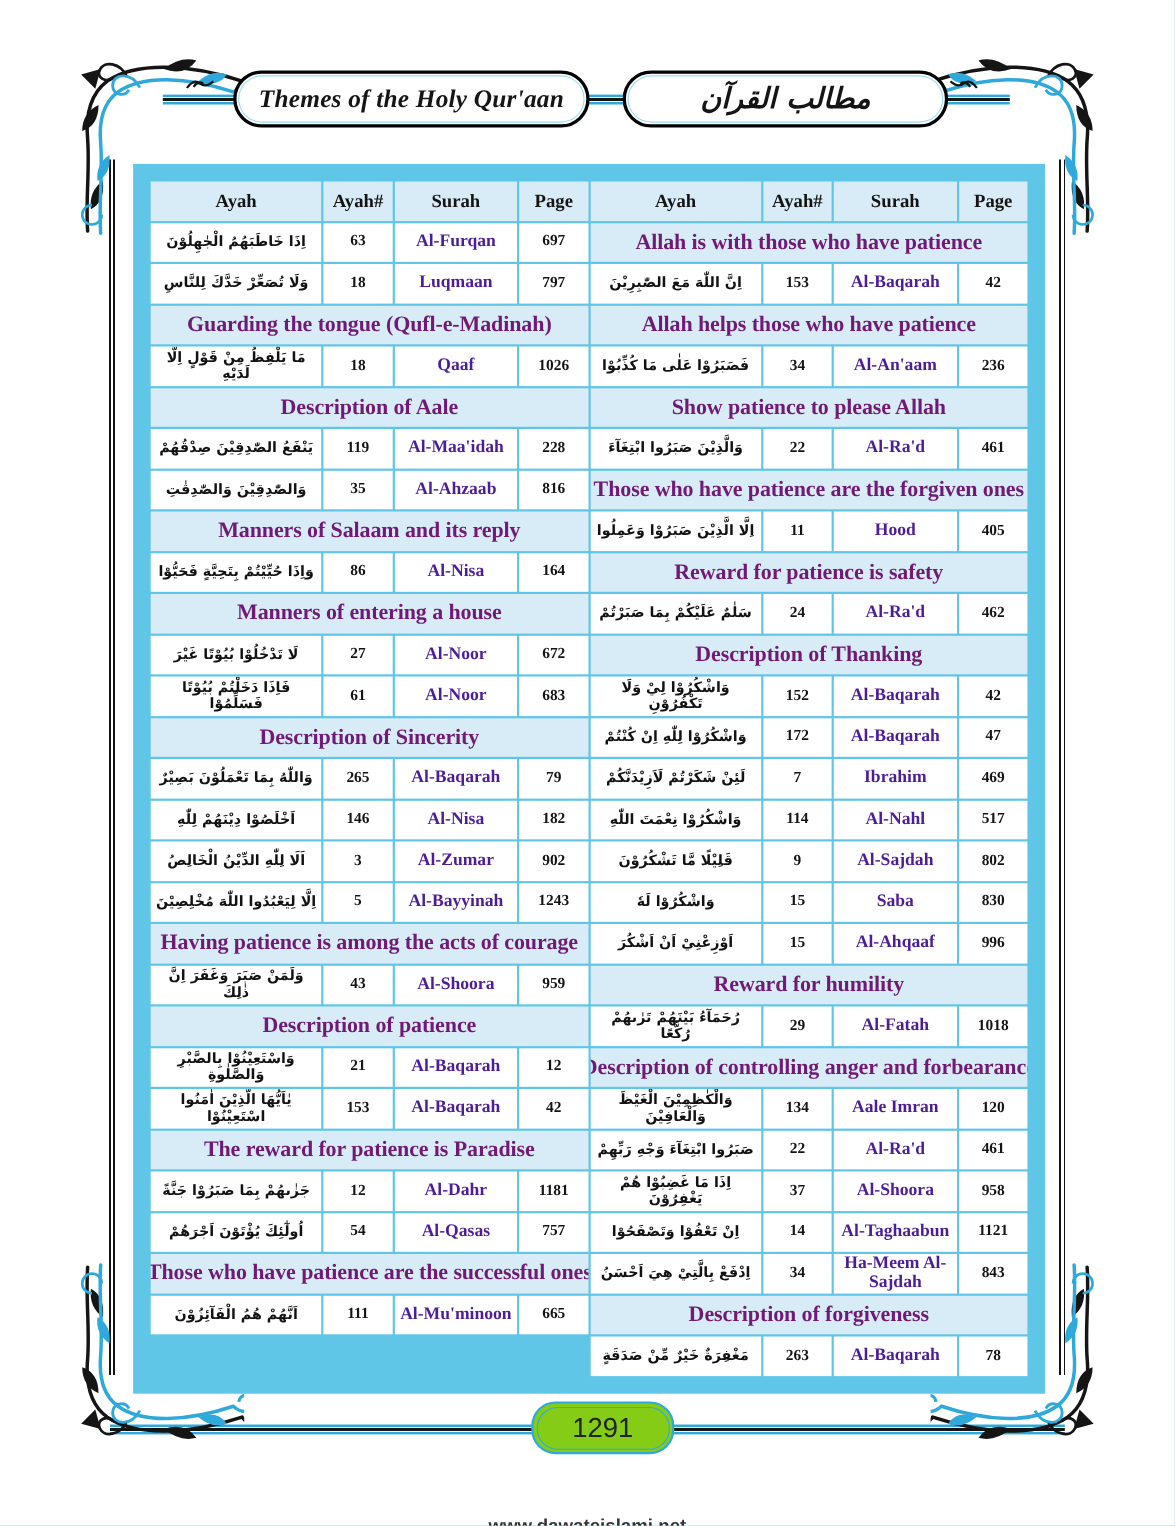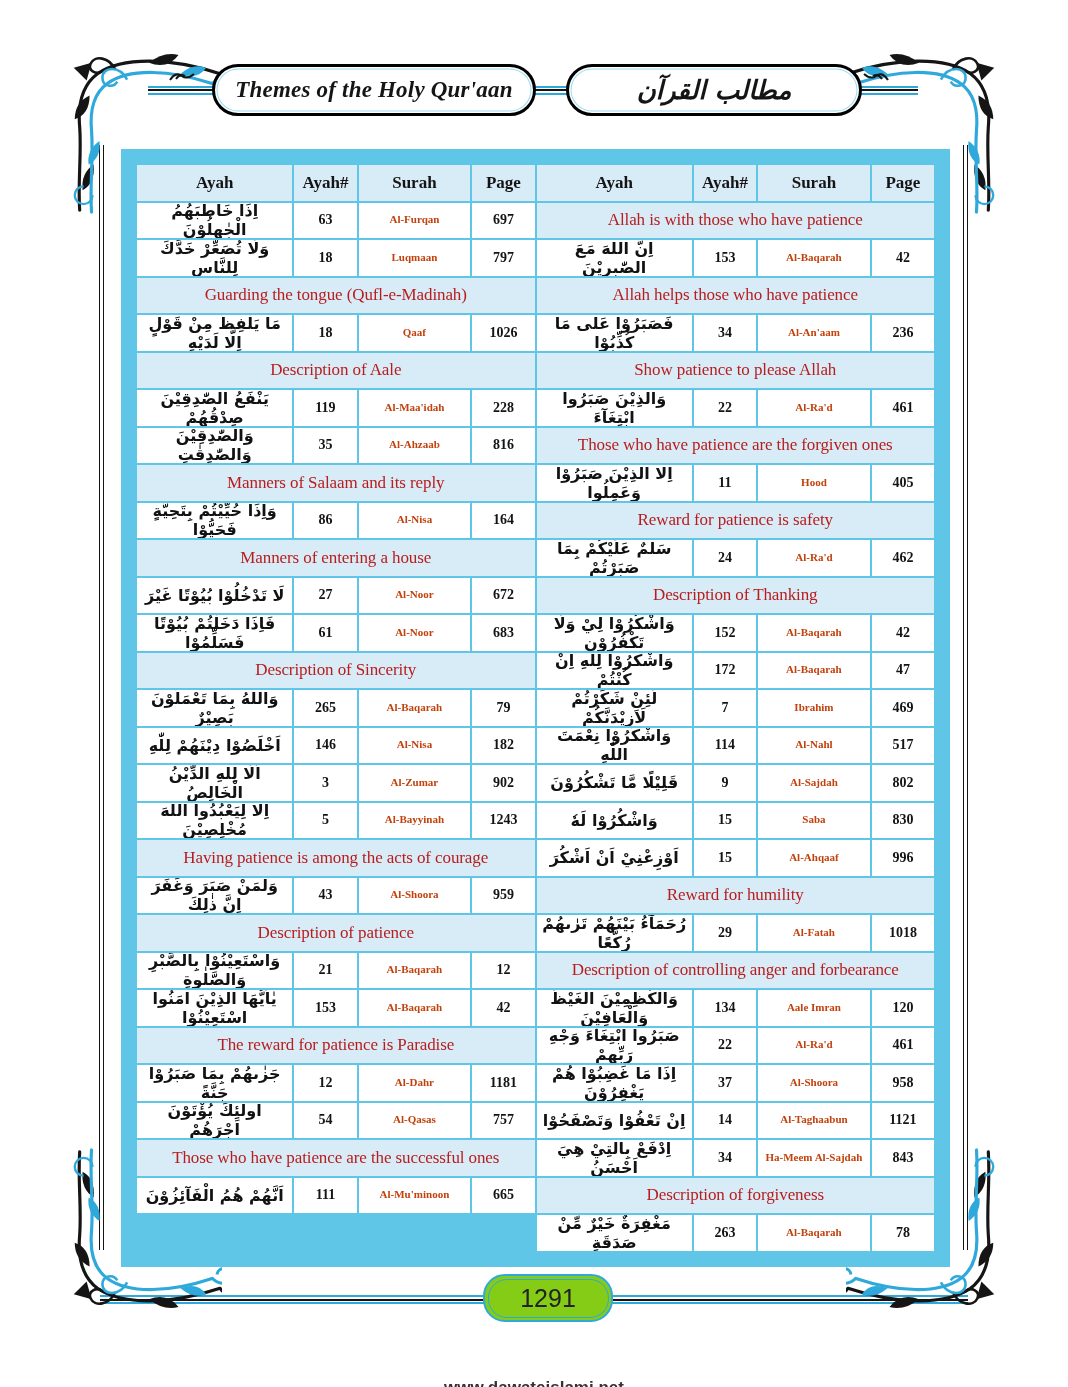--- a/index.html
+++ b/index.html
@@ -44,29 +44,29 @@
   .half{
     flex:1;display:grid;grid-template-columns:2.5fr 1fr 1.8fr 1fr;
     grid-auto-rows:35.5px;gap:2px;min-width:0;
   }
   .cell{
     background:#fff;display:flex;align-items:center;justify-content:center;
     text-align:center;overflow:hidden;min-width:0;
   }
   .col-head{background:#d8ecf8;font-size:17px;font-weight:600;color:#141414;}
   .section{
-    grid-column:1 / -1;background:#d8ecf8;font-size:17px;font-weight:400;
-    color:#b91c1c;white-space:nowrap;letter-spacing:-.1px;
+    grid-column:1 / -1;background:#d8ecf8;font-size:20px;font-weight:700;
+    color:#701a75;white-space:nowrap;letter-spacing:-.1px;
   }
   .ar{
     direction:rtl;font-family:"DejaVu Sans",sans-serif;font-weight:bold;
-    font-size:16px;color:#121212;padding:0 4px;
+    font-size:13px;color:#121212;padding:0 4px;
   }
   .num{font-size:14px;font-weight:bold;color:#141414;}
-  .surah{font-size:11px;font-weight:bold;color:#c2410c;line-height:1.05;padding:0 2px;}
+  .surah{font-size:16px;font-weight:bold;color:#4c1d95;line-height:1.05;padding:0 2px;}
   
   #page-pill{
     position:absolute;left:483px;top:1274px;width:126px;height:44px;background:#84cc16;
     border:2.5px solid #2fa9dc;border-radius:22px;z-index:2;
     display:flex;align-items:center;justify-content:center;
   }
   #page-pill .inner{
     position:absolute;inset:2.5px;border:1.5px solid #2fa9dc;border-radius:19px;
     display:flex;align-items:center;justify-content:center;
   }

